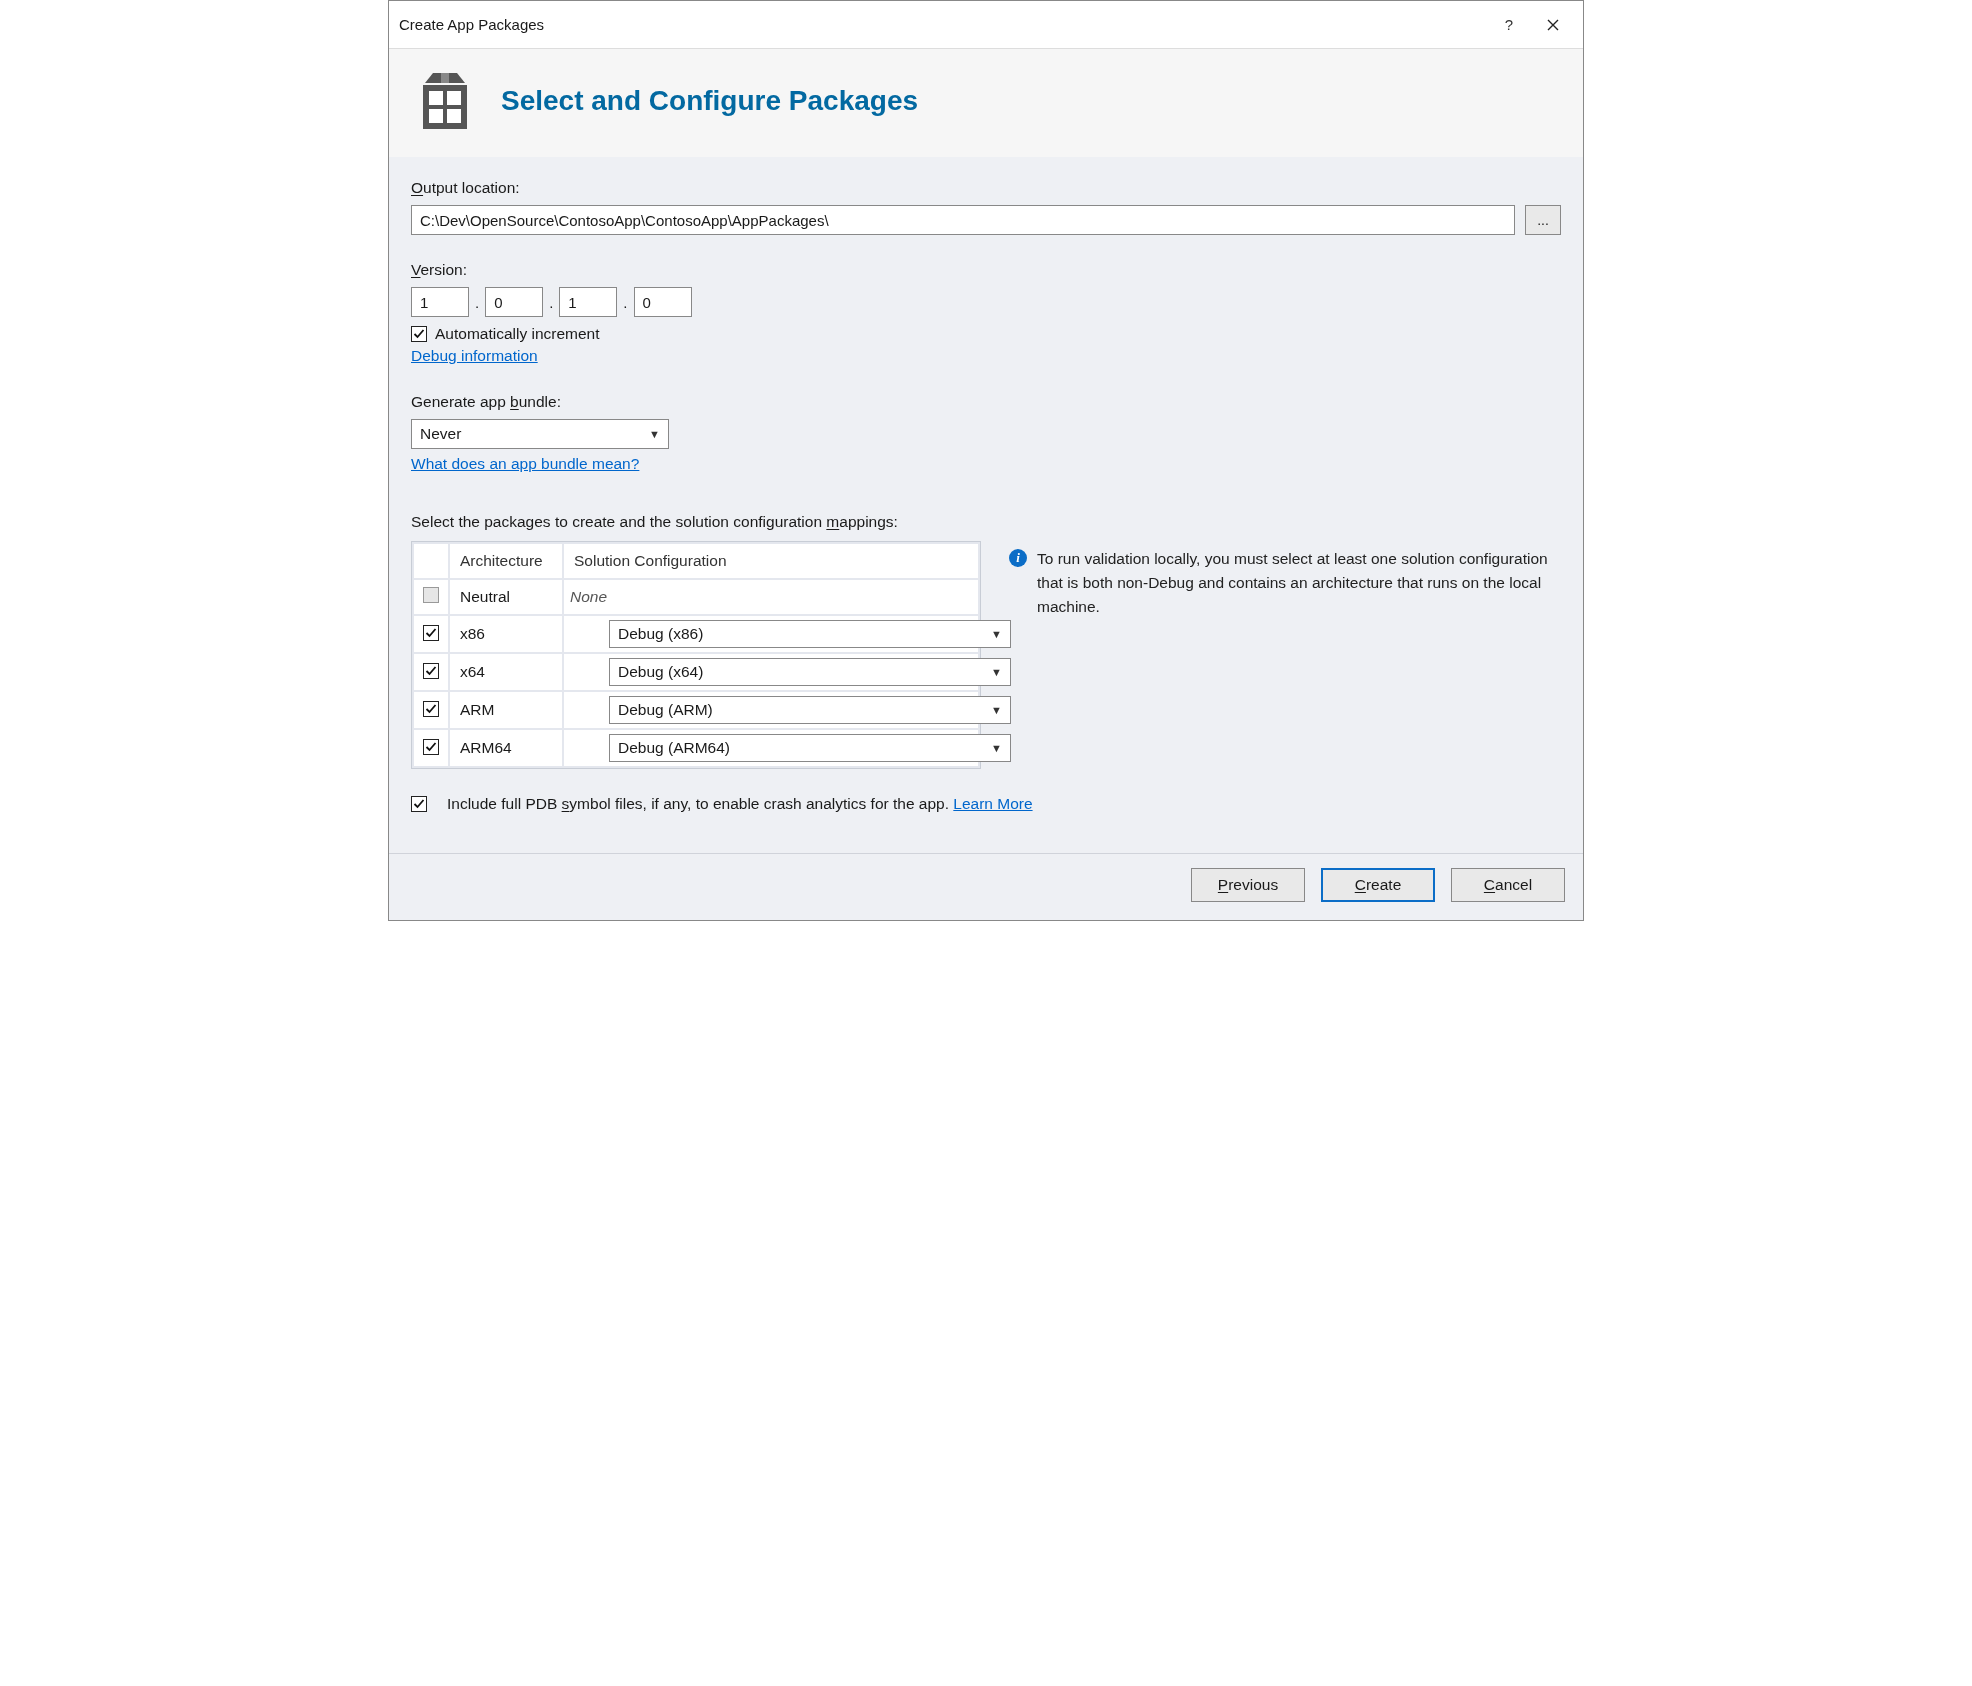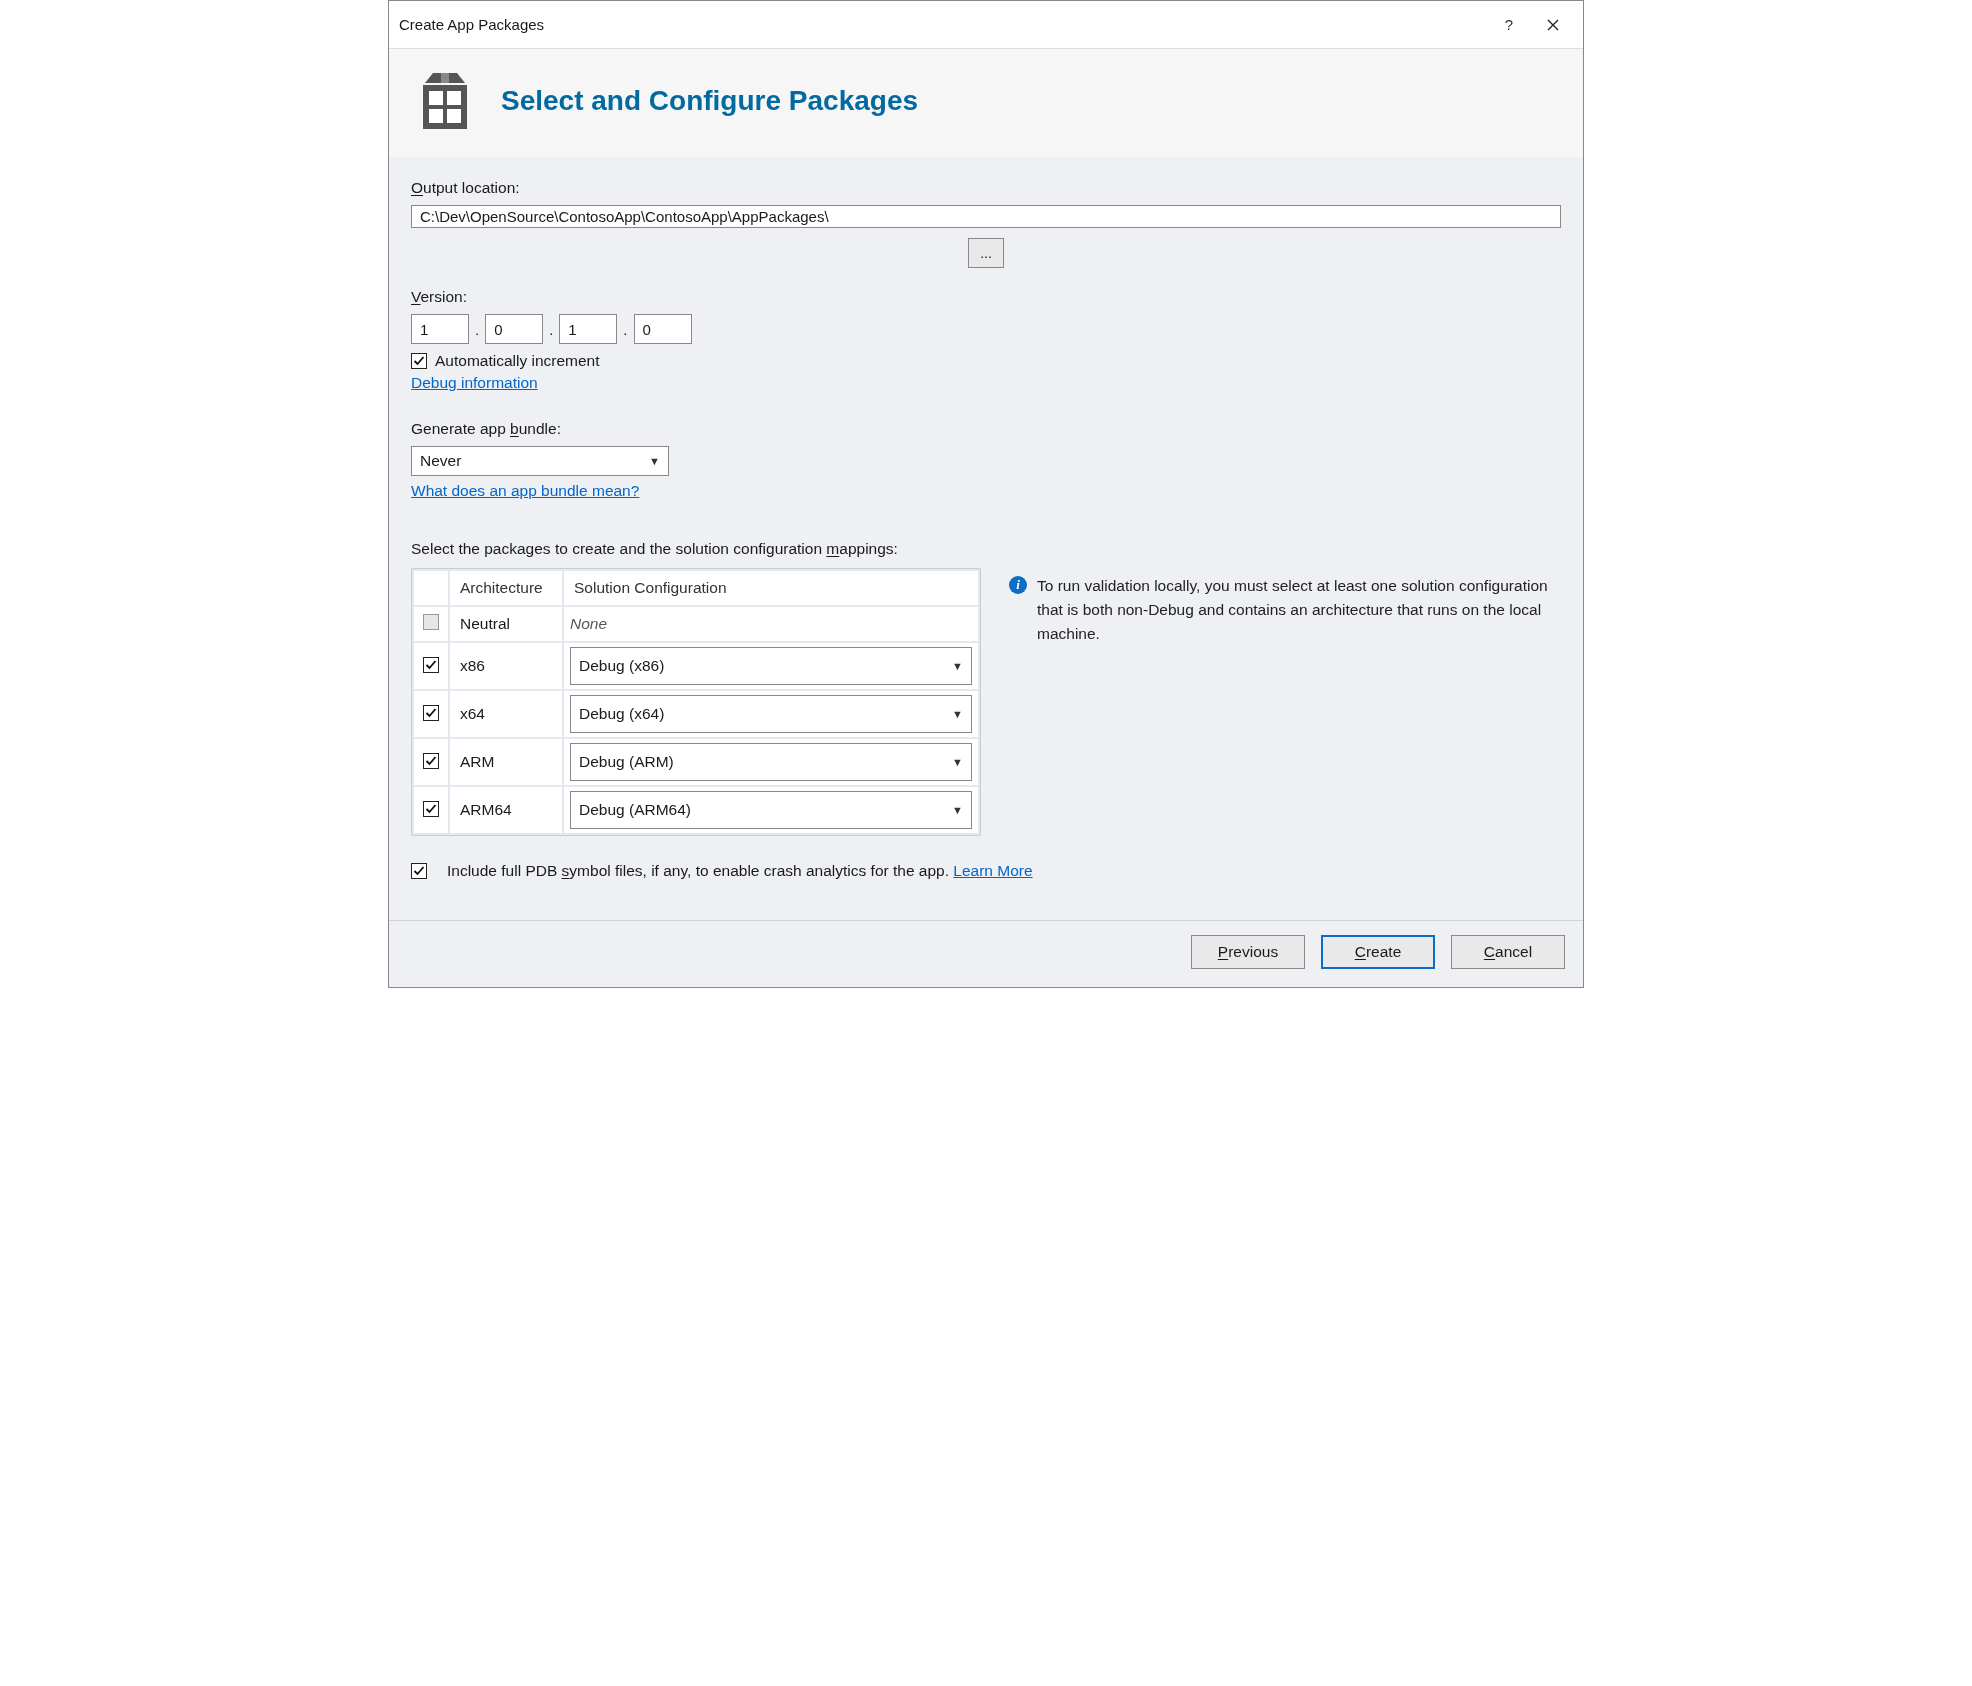--- a/index.html
+++ b/index.html
@@ -44,21 +44,21 @@
   .header-icon { width: 64px; height: 64px; flex-shrink: 0; }
   .header-title { font-size: 28px; font-weight: 700; color: #0369a1; }
   .body {
     background: #eef0f4;
     padding: 22px 22px 10px 22px;
     flex: 1;
   }
   .field-label { margin-bottom: 8px; font-size: 15.5px; }
   .underline-first { text-decoration: underline; text-underline-offset: 2px; }
   .row { display: flex; align-items: center; gap: 10px; }
-  .output-row { margin-bottom: 20px; flex-direction: column; }
+  .output-row { margin-bottom: 26px; }
   input[type="text"].textbox {
     height: 30px;
     border: 1px solid #888;
     background: #fff;
     padding: 2px 8px;
     font-family: inherit;
     font-size: 15px;
     color: #1a1a1a;
   }
   .output-input { flex: 1; width: 100%; }
@@ -110,21 +110,21 @@
     font-weight: 400;
     padding: 8px 10px;
     vertical-align: middle;
     border: none;
     font-size: 15.5px;
   }
   .pkg-table th { color: #333; }
   .pkg-table .chk-cell { width: 34px; text-align: center; padding: 6px; }
   .pkg-table .arch-cell { width: 112px; }
   .pkg-table .cfg-cell { padding: 4px 6px; }
-  .cfg-select { height: 38px; width: 100%; }
+  .cfg-select { height: 28px; width: 100%; margin-left: 39px; }
   .italic { font-style: italic; color: #555; }
   .info-panel { display: flex; gap: 10px; flex: 1; padding-top: 6px; }
   .info-icon {
     width: 18px; height: 18px; border-radius: 50%;
     background: #0b6dc7; color: #fff;
     display: flex; align-items: center; justify-content: center;
     font-weight: 700; font-size: 13px; font-style: italic;
     flex-shrink: 0; margin-top: 2px;
     font-family: Georgia, serif;
   }

